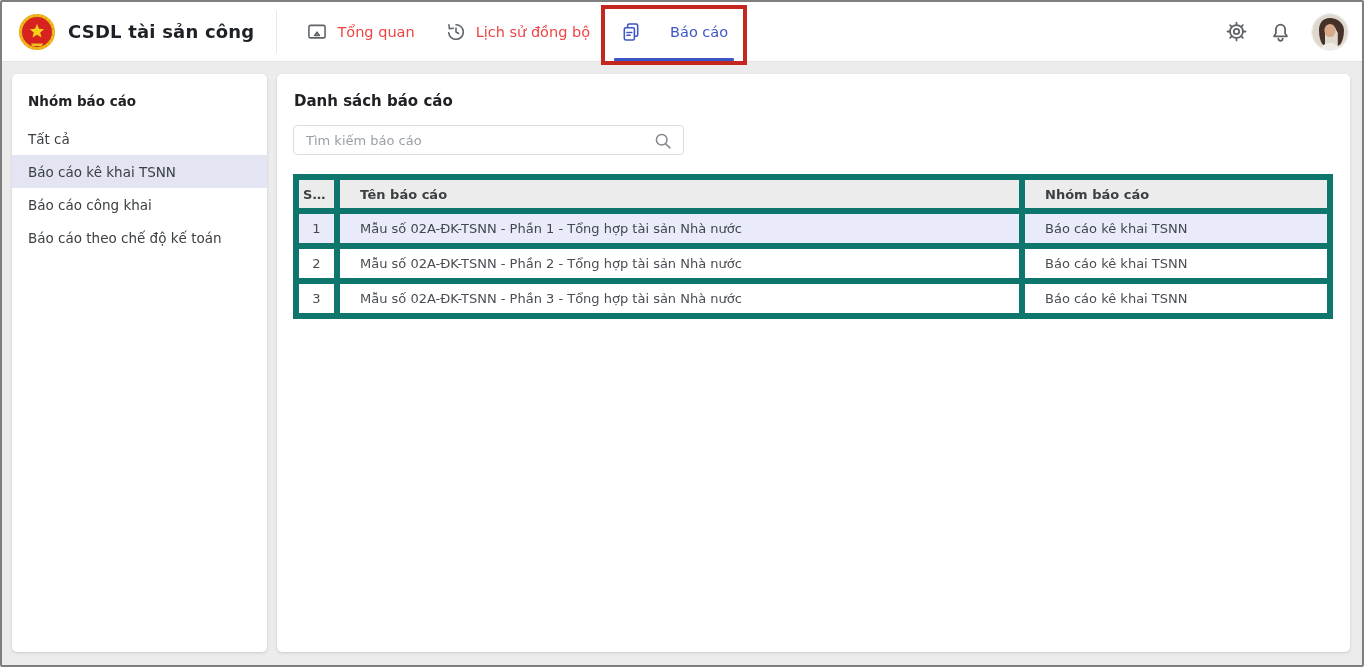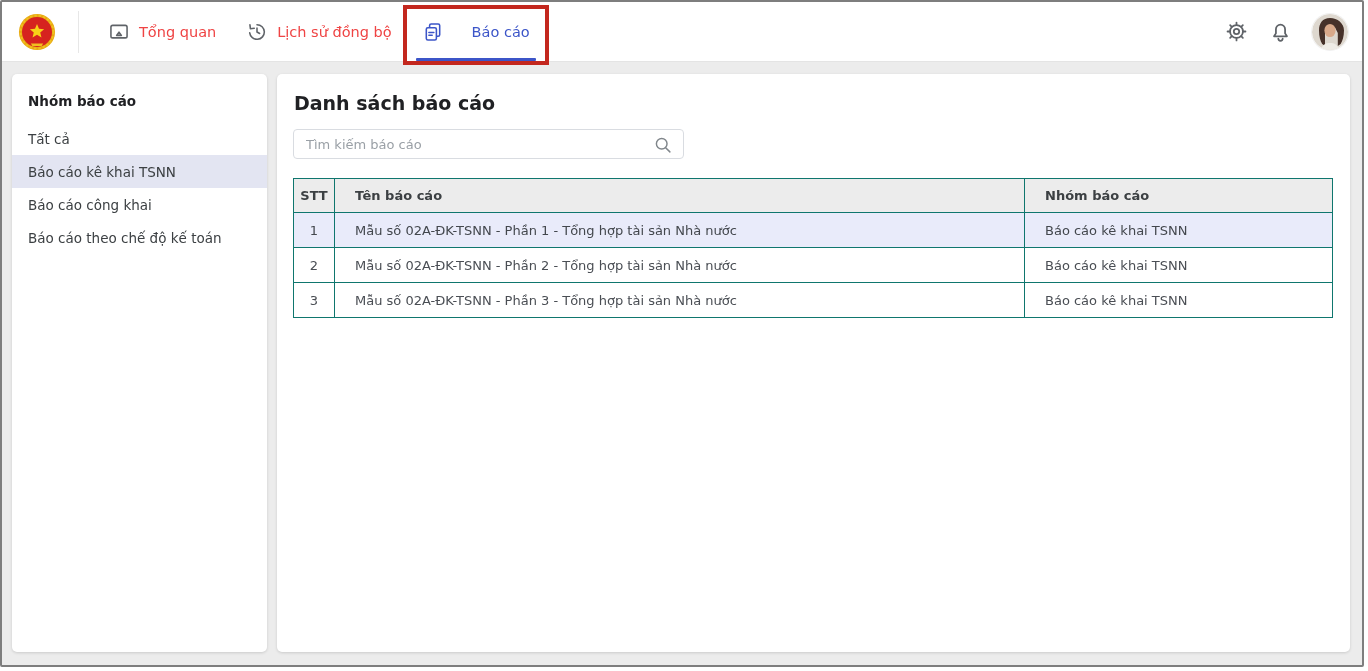--- a/index.html
+++ b/index.html
@@ -50,41 +50,41 @@
     height:33px; display:flex; align-items:center; padding:0 16px;
     font-size:13.5px; color:#3c4043; cursor:pointer; white-space:nowrap;
   }
   .side-item.selected { background:#e3e5f2; }
 
   .main {
     position:absolute; top:72px; left:275px; right:12px; bottom:13px;
     background:#fff; border-radius:5px; box-shadow:0 1px 3px rgba(0,0,0,.14);
     padding:16px; overflow:hidden;
   }
-  .main-title { font-size:19px; font-weight:bold; color:#202124; margin:2px 0 0 1px; }
+  .main-title { font-size:15px; font-weight:bold; color:#202124; margin:2px 0 0 1px; }
 
   .search-box {
     position:relative; width:391px; height:30px; margin-top:15px;
     border:1px solid #d9dce1; border-radius:4px; background:#fff;
     display:flex; align-items:center;
   }
   .search-box input {
     border:none; outline:none; flex:1; height:100%; padding:0 34px 0 12px;
     font-size:13px; color:#3b82f6; font-family:inherit; background:transparent;
   }
   .search-box input::placeholder { color:#9aa0a6; }
   .search-ic { position:absolute; right:9px; top:4px; cursor:pointer; }
 
   
   table.report-table {
     margin-top:19px; width:1040px; border-collapse:collapse; table-layout:fixed;
     font-size:13px; color:#4a4e54;
   }
   .report-table th, .report-table td {
-    border:1px solid #0f766e; padding:0 20px; height:35px; text-align:left;
+    border:6px solid #0f766e; padding:0 20px; height:35px; text-align:left;
     overflow:hidden; white-space:nowrap; text-overflow:ellipsis;margin-left:46px;
   }
   .report-table th { background:#ececec; color:#3c4043; font-weight:bold; height:34px; }
   .col-stt { width:41px; }
   .col-group { width:308px; }
   .report-table th.col-stt, .report-table td.cell-stt { text-align:center; padding:0 4px; }
   tr.highlight td { background:#e9ebfa; color:#43474d; }
   .report-table tr { cursor:pointer; }
 </style>
 </head>
@@ -94,20 +94,21 @@
 
   <header class="topbar">
     <div class="brand">
       <svg width="38" height="38" viewBox="0 0 40 40">
         <circle cx="20" cy="20" r="19" fill="#e8a911"></circle>
         <circle cx="20" cy="20" r="15.8" fill="#d6231f"></circle>
         <circle cx="20" cy="20" r="17.3" fill="none" stroke="#f0c020" stroke-width="2" stroke-dasharray="2.6 2"></circle>
         <path d="M20 11.6l2.1 5 5.4.4-4.1 3.5 1.3 5.3-4.7-2.9-4.7 2.9 1.3-5.3-4.1-3.5 5.4-.4z" fill="#f7d117"></path>
         <path d="M13.5 32.2h13l-1.6 2.6h-9.8z" fill="#f0c020"></path>
       </svg>
+      <span class="app-title">CSDL tài sản công</span>
     </div>
 
     <div class="vdiv"></div>
 
     <nav class="nav">
       <div class="tab">
         <svg width="22" height="22" viewBox="0 0 24 24" fill="none" stroke="#5f6368" stroke-width="1.7" stroke-linecap="round" stroke-linejoin="round">
           <rect x="3.2" y="4.8" width="17.6" height="13.6" rx="1.9"></rect>
           <path d="M9.4 15.7L12 12.2l2.6 3.5z"></path>
         </svg>

